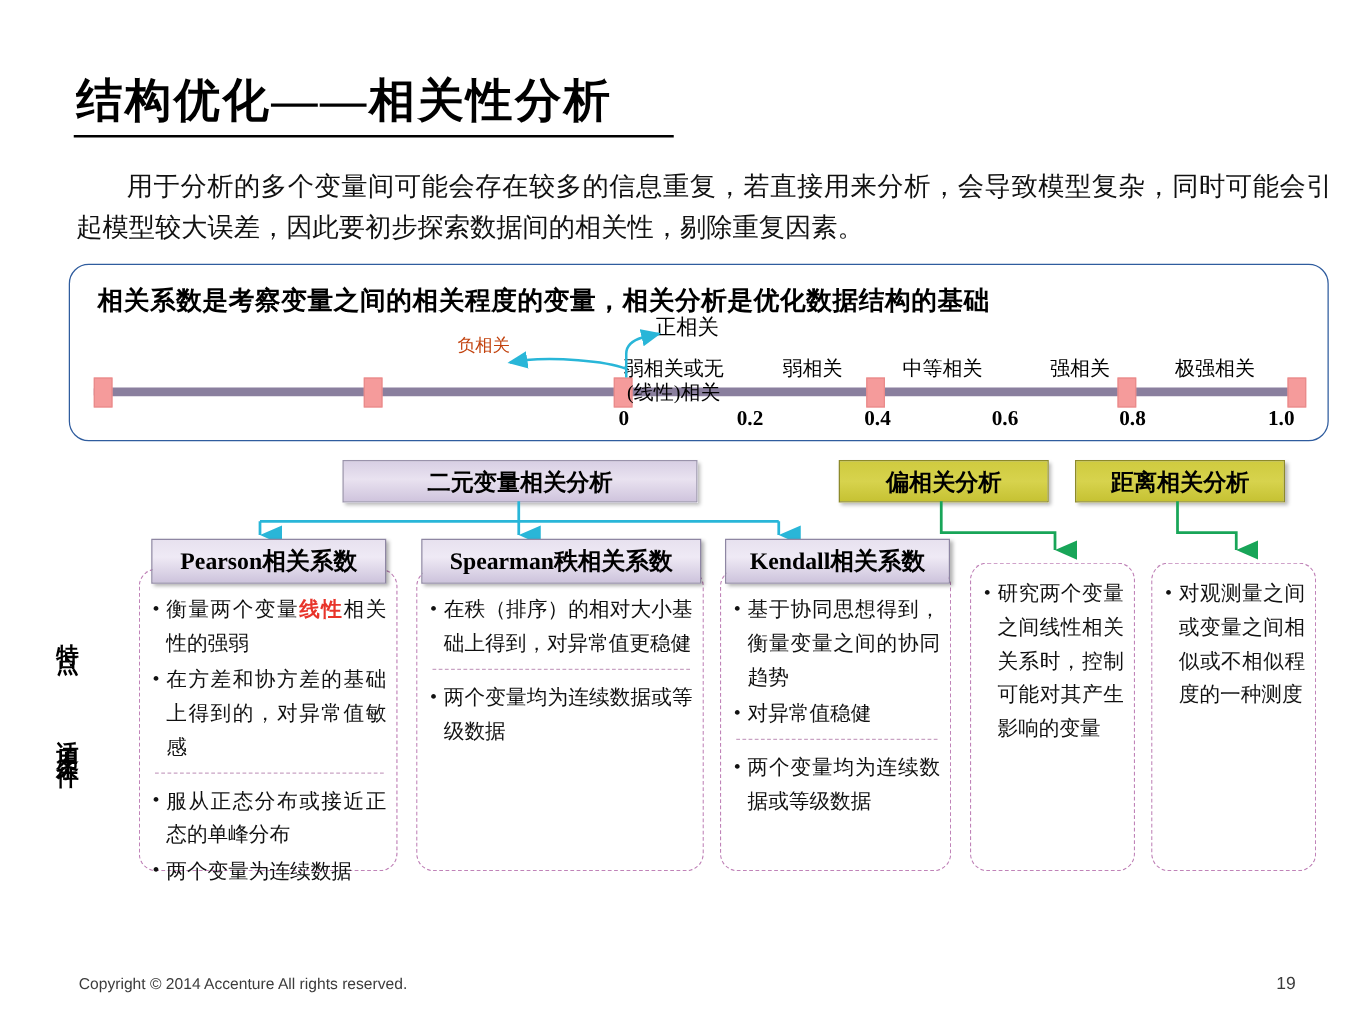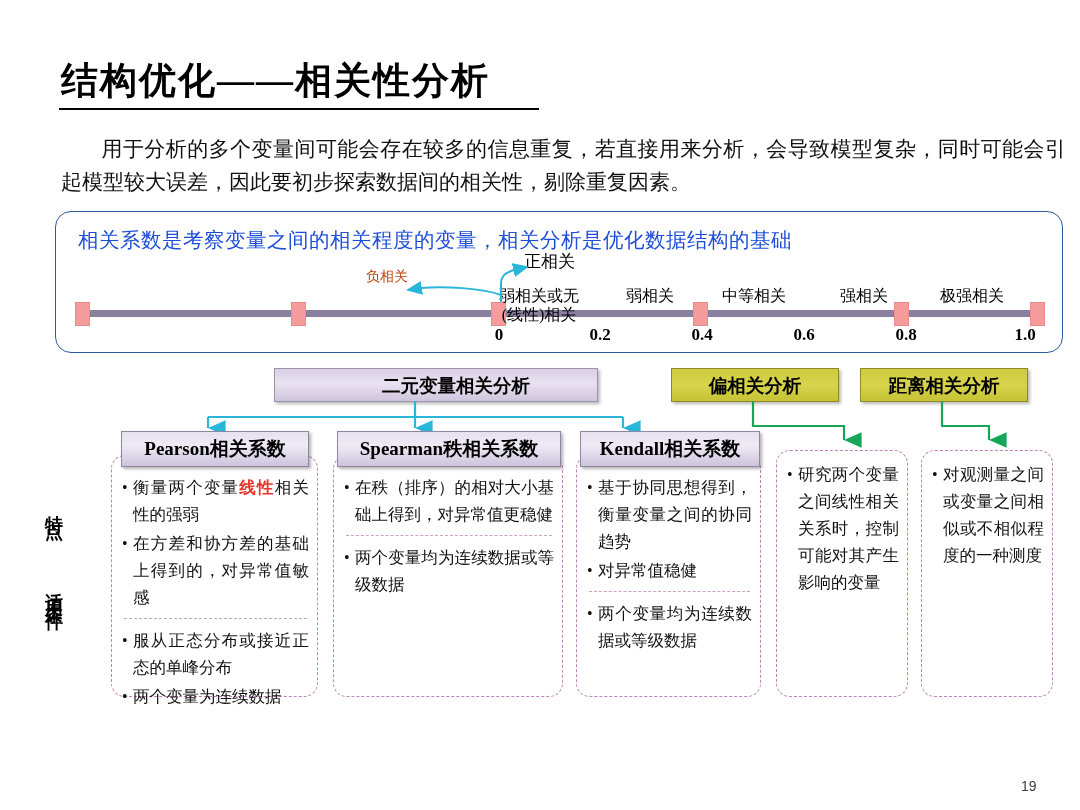--- a/index.html
+++ b/index.html
@@ -29,21 +29,21 @@
   }
   .intro .indent{display:inline-block;width:40px;}
 
   
   .banner{
     position:absolute;left:52px;top:211px;width:1006px;height:140px;
     border:1.6px solid #2f5c9e;border-radius:16px;background:#fff;
   }
   .banner-head{
     position:absolute;left:22px;top:14px;
-    font-size:20.5px;font-weight:normal;color:#1d4ed8;letter-spacing:0.5px;text-align:center;
+    font-size:20.5px;font-weight:bold;color:#000000;letter-spacing:0.5px;text-align:center;
   }
 
   
   .scale-line{
     position:absolute;left:19px;top:98px;width:968px;height:7px;
     background:#8a7f9e;border-radius:1px;
   }
   .tick{
     position:absolute;width:13px;height:22px;background:#f59b9b;top:90px;
     border:1px solid #e98b8b;
@@ -183,21 +183,21 @@
       <marker id="gr-arrow" markerWidth="9" markerHeight="9" refX="7" refY="4" orient="auto">
         <path d="M0,0.5 L8,4 L0,7.5 z" fill="#18a558"></path>
       </marker>
     </defs>
 
     <path d="M498,302 L498,283 C498,276 504,272 511,270 L524,267" stroke="#29b6d8" stroke-width="2" fill="none" marker-end="url(#cy-arrow)"></path>
 
     <path d="M498,295 C480,288 440,286 418,288 L405,290" stroke="#29b6d8" stroke-width="2" fill="none" marker-end="url(#cy-arrow2)"></path>
   </svg>
 
-  <div class="catbox purple" style="left:271px;top:368px;width:282px;padding-left:40px;">二元变量相关分析</div>
+  <div class="catbox purple" style="left:271px;top:368px;width:282px;">二元变量相关分析</div>
   <div class="catbox olive" style="left:668px;top:368px;width:166px;">偏相关分析</div>
   <div class="catbox olive" style="left:857px;top:368px;width:166px;">距离相关分析</div>
 
   <svg class="conn">
 
     <path d="M412,401 L412,417" stroke="#29b6d8" stroke-width="2.2" fill="none"></path>
     <path d="M205,417 L620,417" stroke="#29b6d8" stroke-width="2.2" fill="none"></path>
     <path d="M205,417 L205,428" stroke="#29b6d8" stroke-width="2.2" fill="none" marker-end="url(#cy-a)"></path>
     <path d="M412,417 L412,428" stroke="#29b6d8" stroke-width="2.2" fill="none" marker-end="url(#cy-a)"></path>
     <path d="M620,417 L620,428" stroke="#29b6d8" stroke-width="2.2" fill="none" marker-end="url(#cy-a)"></path>
@@ -265,15 +265,16 @@
       <div class="bullet">研究两个变量之间线性相关关系时，控制可能对其产生影响的变量</div>
     </div>
   </div>
 
   <div class="panel narrow" style="left:918px;top:450px;width:130px;height:245px;">
     <div class="panel-inner" style="top:10px;">
       <div class="bullet">对观测量之间或变量之间相似或不相似程度的一种测度</div>
     </div>
   </div>
 
+  <div class="footer">Copyright © 2014  Accenture  All rights reserved.</div>
   <div class="pagenum">19</div>
 
 </div>
 
 </body></html>

